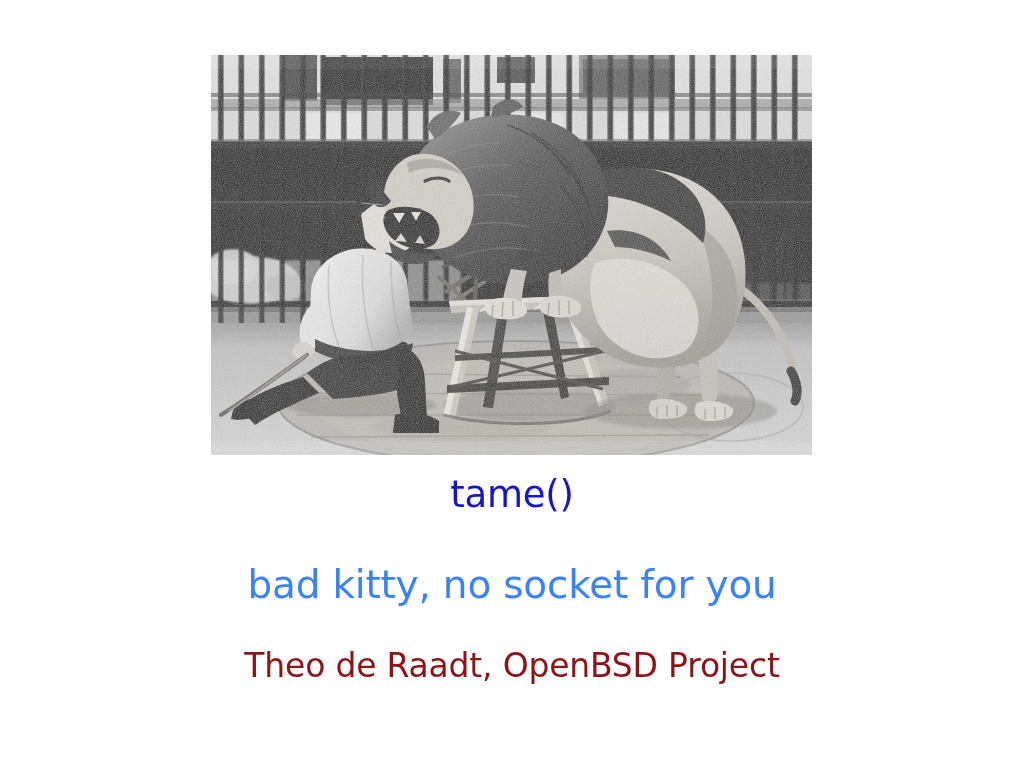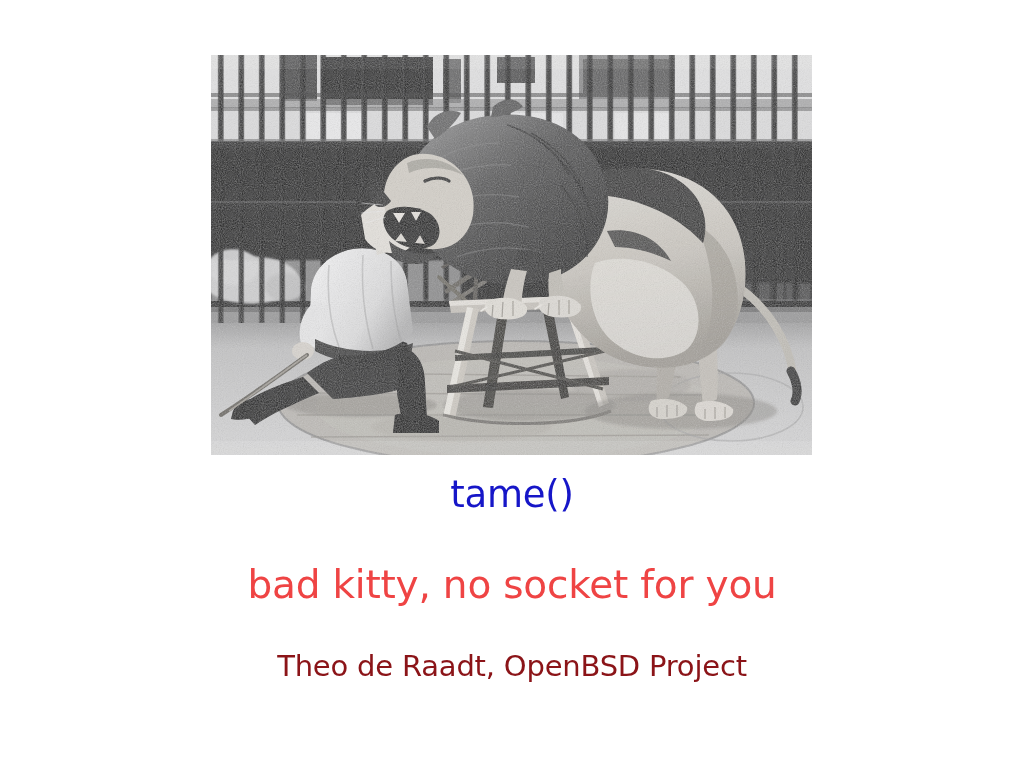--- a/index.html
+++ b/index.html
@@ -48,26 +48,26 @@
     top: 474px;
     font-size: 37px;
     line-height: 42px;
     color: #1616c8;
     font-weight: 400;
   }
   #subtitle-line {
     top: 562px;
     font-size: 39px;
     line-height: 46px;
-    color: #ef4444;
+    color: #3b82f6;
     font-weight: 400;
   }
   #author-line {
     top: 648px;
-    font-size: 29px;
+    font-size: 33px;
     line-height: 36px;
     color: #8b1418;
     font-weight: 400;
   }
 </style>
 </head>
 <body>
 
 <div id="slide">
 

